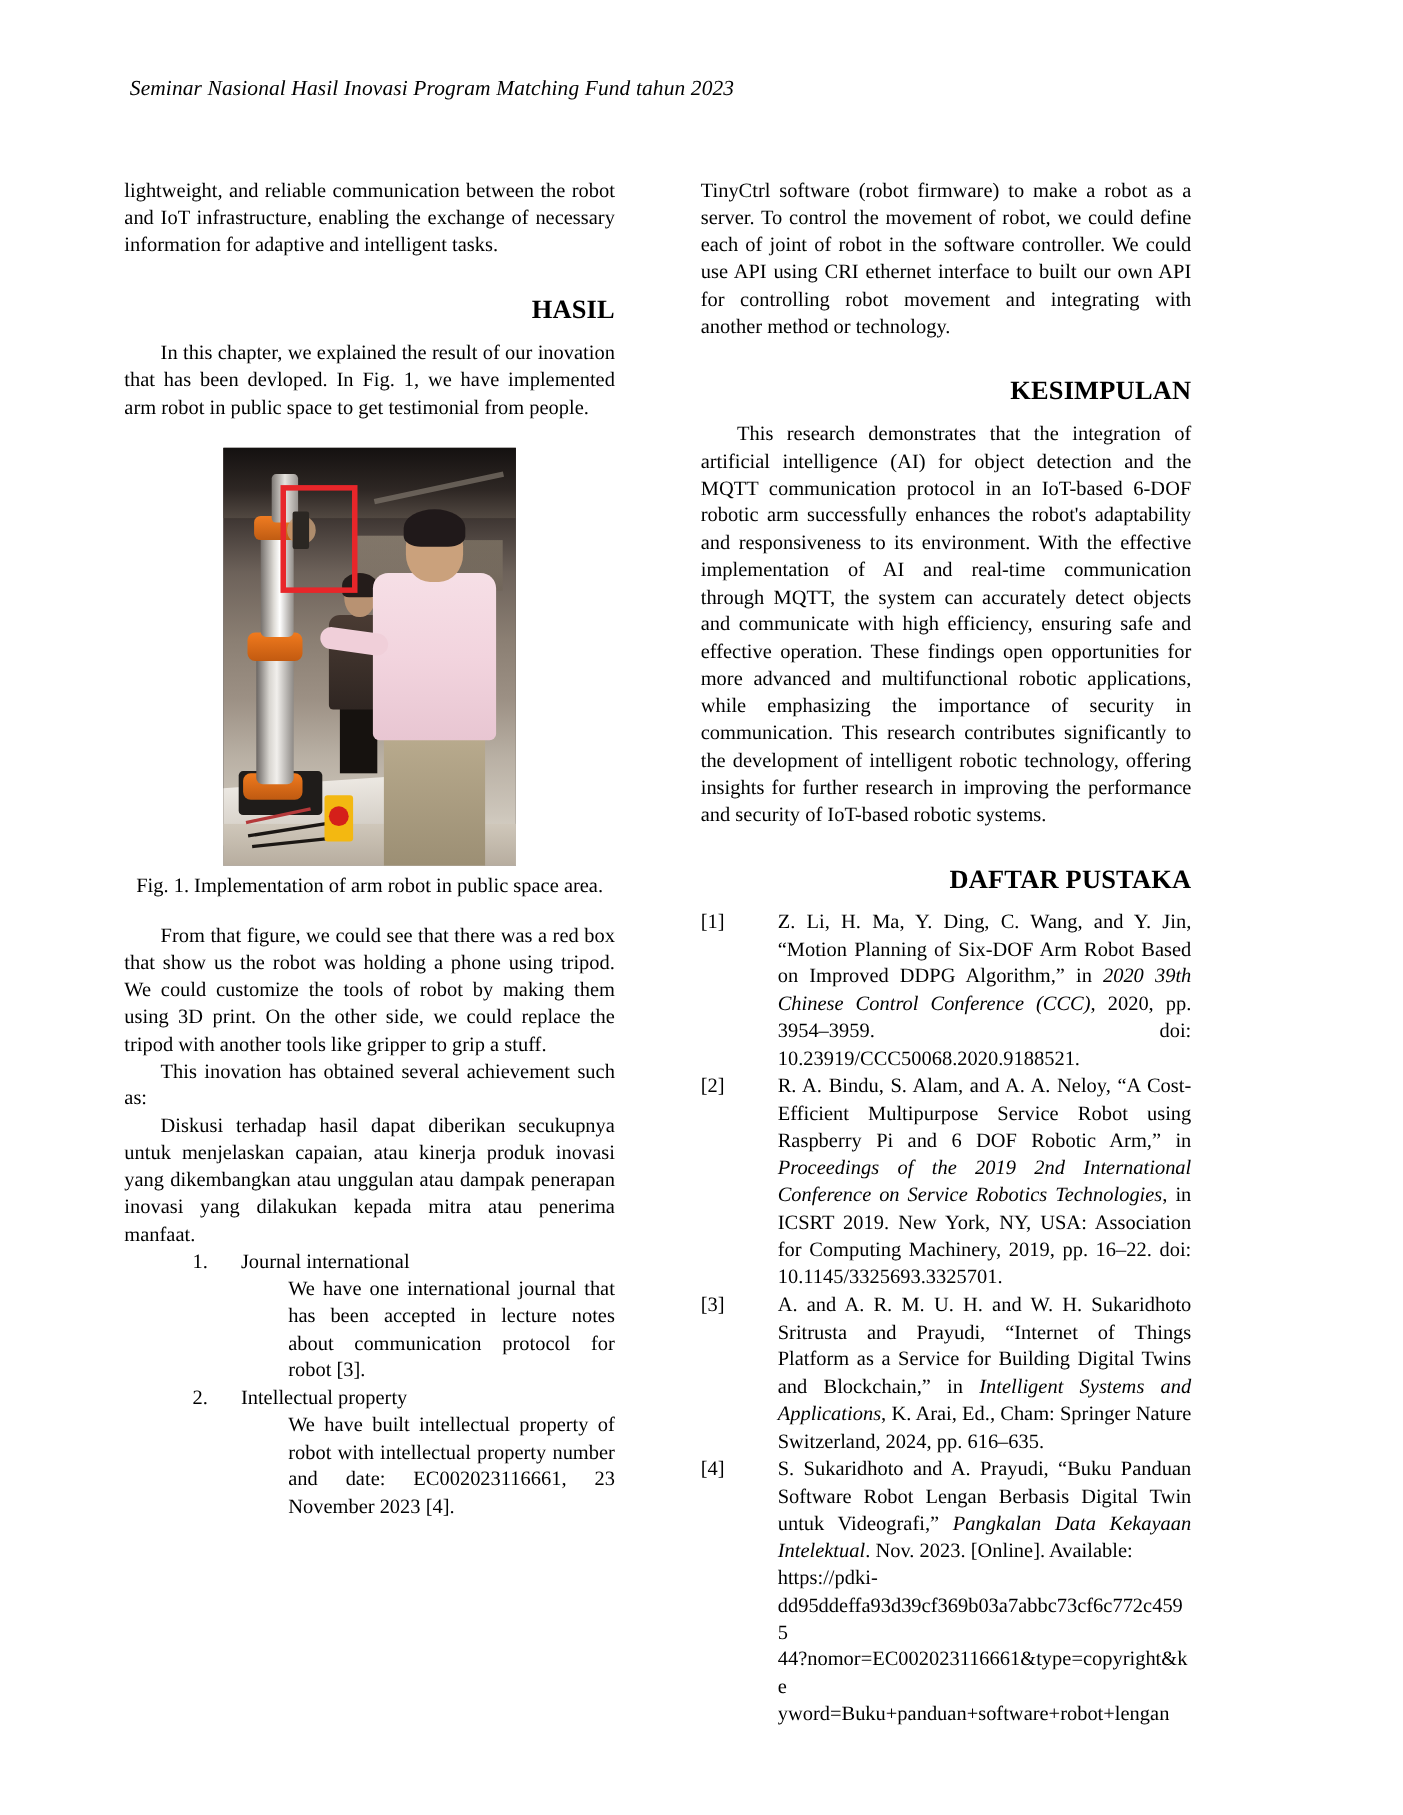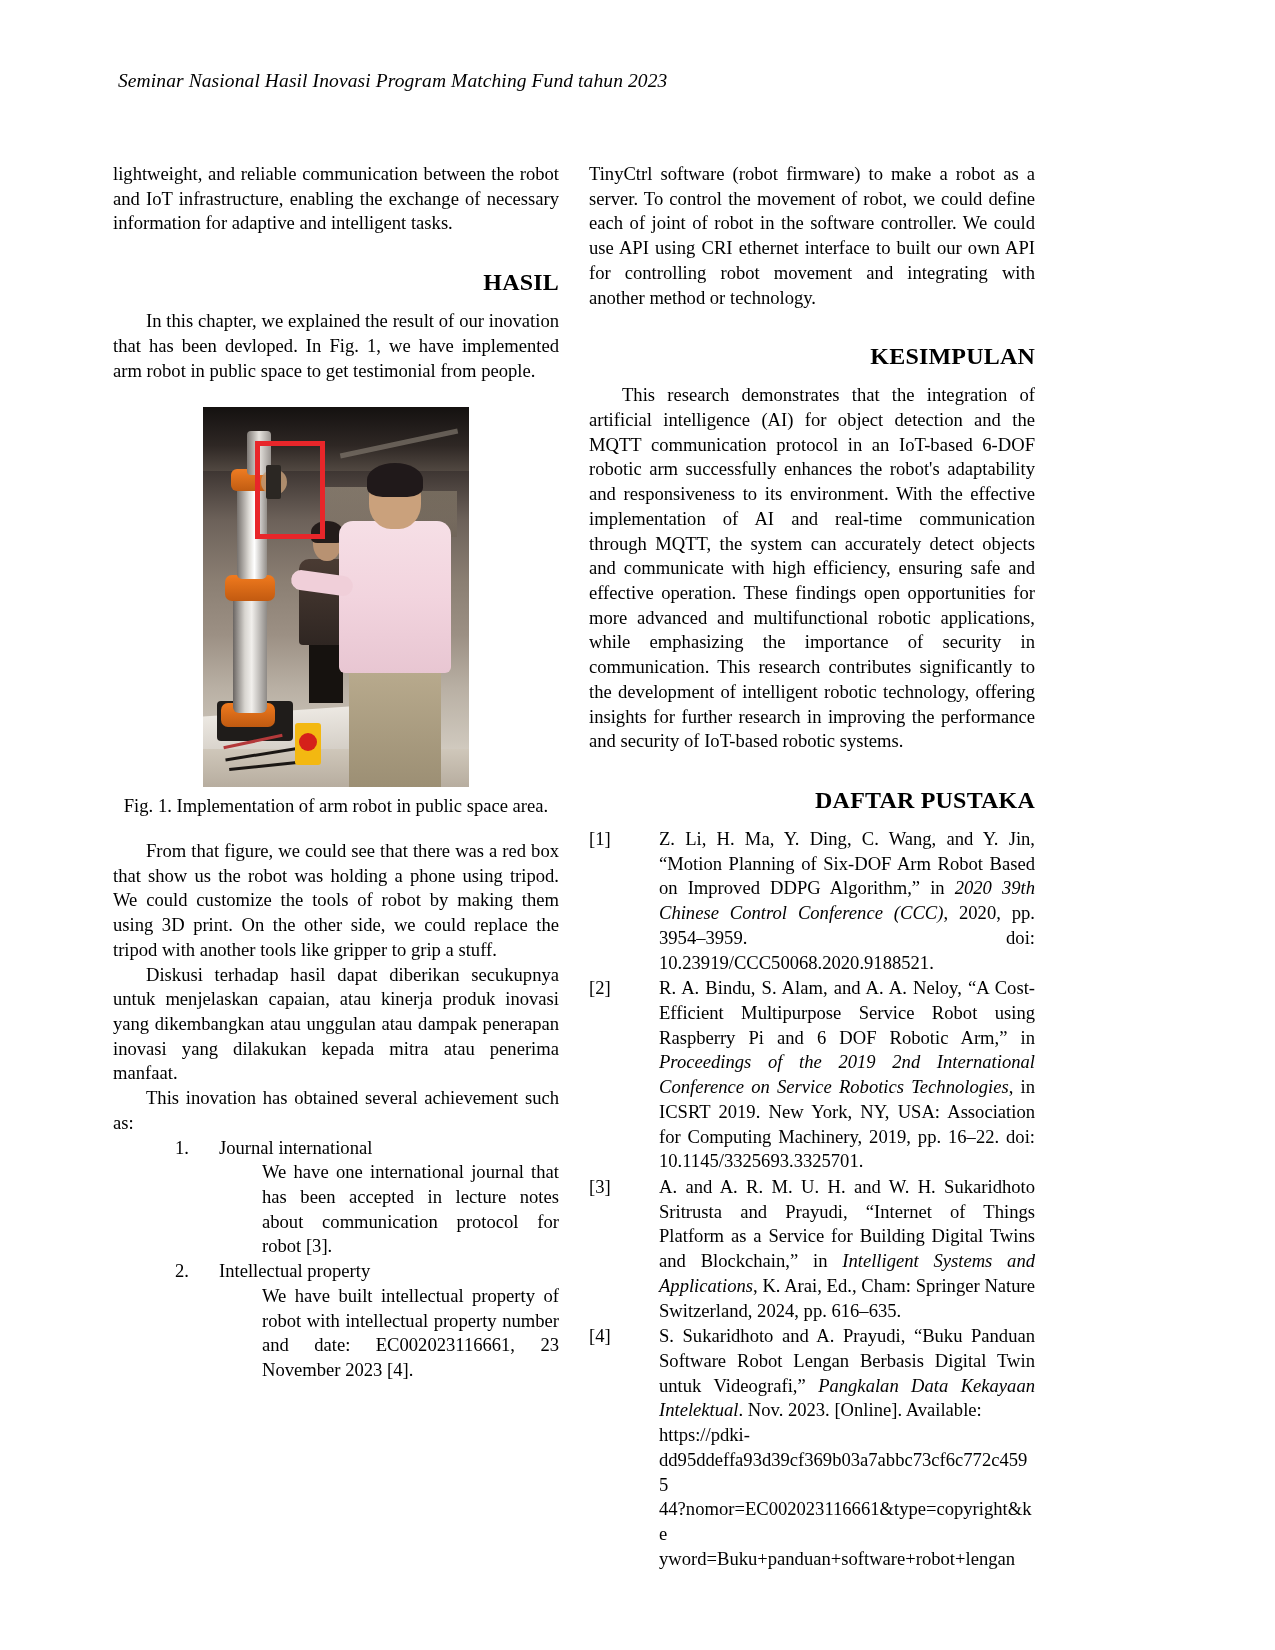--- a/index.html
+++ b/index.html
@@ -29,21 +29,21 @@
     font-size: 19.5px;
     letter-spacing: 0.1px;
     white-space: nowrap;
   }
   .columns {
     position: absolute;
     left: 113px;
     top: 162px;
     width: 1050px;
     display: flex;
-    gap: 30px;
+    gap: 78px;
   }
   .col {
     width: 446px;
     font-size: 18.6px;
     line-height: 1.33;
     text-align: justify;
     text-justify: inter-word;
   }
   .col p {
     margin: 0;
@@ -328,23 +328,23 @@
 
           <div class="redbox"></div>
         </div>
         <div class="fig-caption">Fig. 1. Implementation of arm robot in public space area.</div>
       </div>
 
       <div class="gap-md"></div>
 
       <p>From that figure, we could see that there was a red box that show us the robot was holding a phone using tripod. We could customize the tools of robot by making them using 3D print. On the other side, we could replace the tripod with another tools like gripper to grip a stuff.</p>
 
+      <p>This inovation has obtained several achievement such as:</p>
+
       <p>Diskusi terhadap hasil dapat diberikan secukupnya untuk menjelaskan capaian, atau kinerja produk inovasi yang dikembangkan atau unggulan atau dampak penerapan inovasi yang dilakukan kepada mitra atau penerima manfaat.</p>
-
-      <p>This inovation has obtained several achievement such as:</p>
 
       <ol class="achievements">
         <li>
           <span class="num">1.</span>
           <span class="item-title">Journal international</span>
           <span class="item-body">We have one international journal that has been accepted in lecture notes about communication protocol for robot [3].</span>
         </li>
         <li>
           <span class="num">2.</span>
           <span class="item-title">Intellectual property</span>

